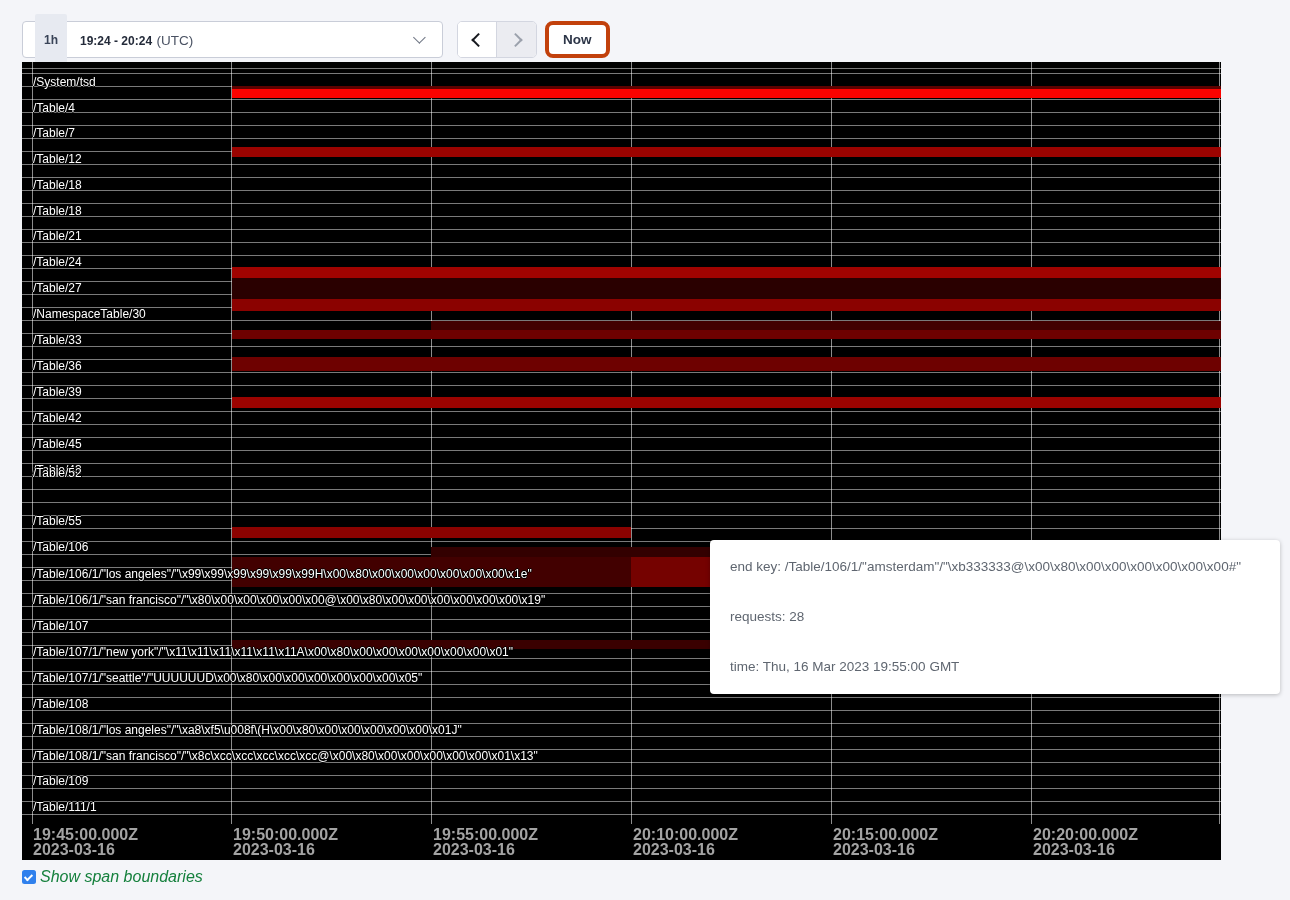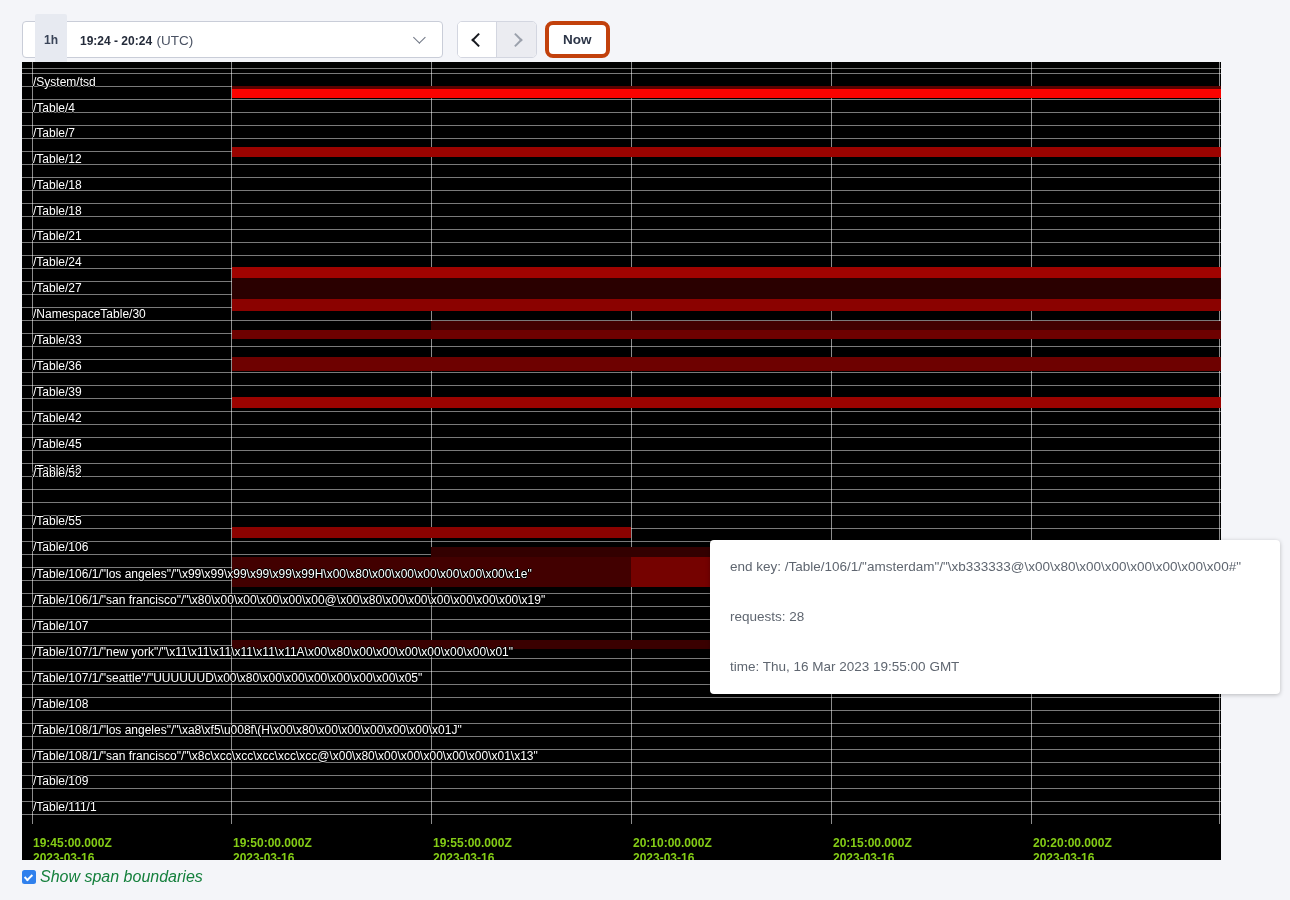--- a/index.html
+++ b/index.html
@@ -60,21 +60,21 @@
   }
   .vline { position:absolute; top:0; width:1px; height:763px; background:rgba(255,255,255,0.55); }
   .band  { position:absolute; }
   .row-label {
     position:absolute; left:11px; color:#fff; font-size:12px; line-height:15px;
     white-space:nowrap;
     text-shadow: 1px 0 0 #000, -1px 0 0 #000, 0 1px 0 #000, 0 -1px 0 #000;
     z-index:3;
   }
   .axis-area { position:absolute; left:0; bottom:0; width:100%; height:36px; background:#000; z-index:2; }
-  .x-tick { position:absolute; top:12px; color:#84cc16; font-size:12px; font-weight:bold; line-height:15px; white-space:nowrap; }
+  .x-tick { position:absolute; top:3px; color:#a3a3a3; font-size:16px; font-weight:bold; line-height:15px; white-space:nowrap; }
   .x-tick .date { font-weight:bold; }
 
   
   .tooltip {
     position:absolute; left:710px; top:540px; width:570px; height:154px;
     background:#fff; border-radius:4px; box-shadow:0 1px 4px rgba(0,0,0,0.25);
     padding:19px 20px; z-index:10;
     display:flex; flex-direction:column; justify-content:space-between;
   }
   .tooltip p { font-size:13.5px; color:#5f6670; line-height:16px; white-space:nowrap; overflow:hidden; }

